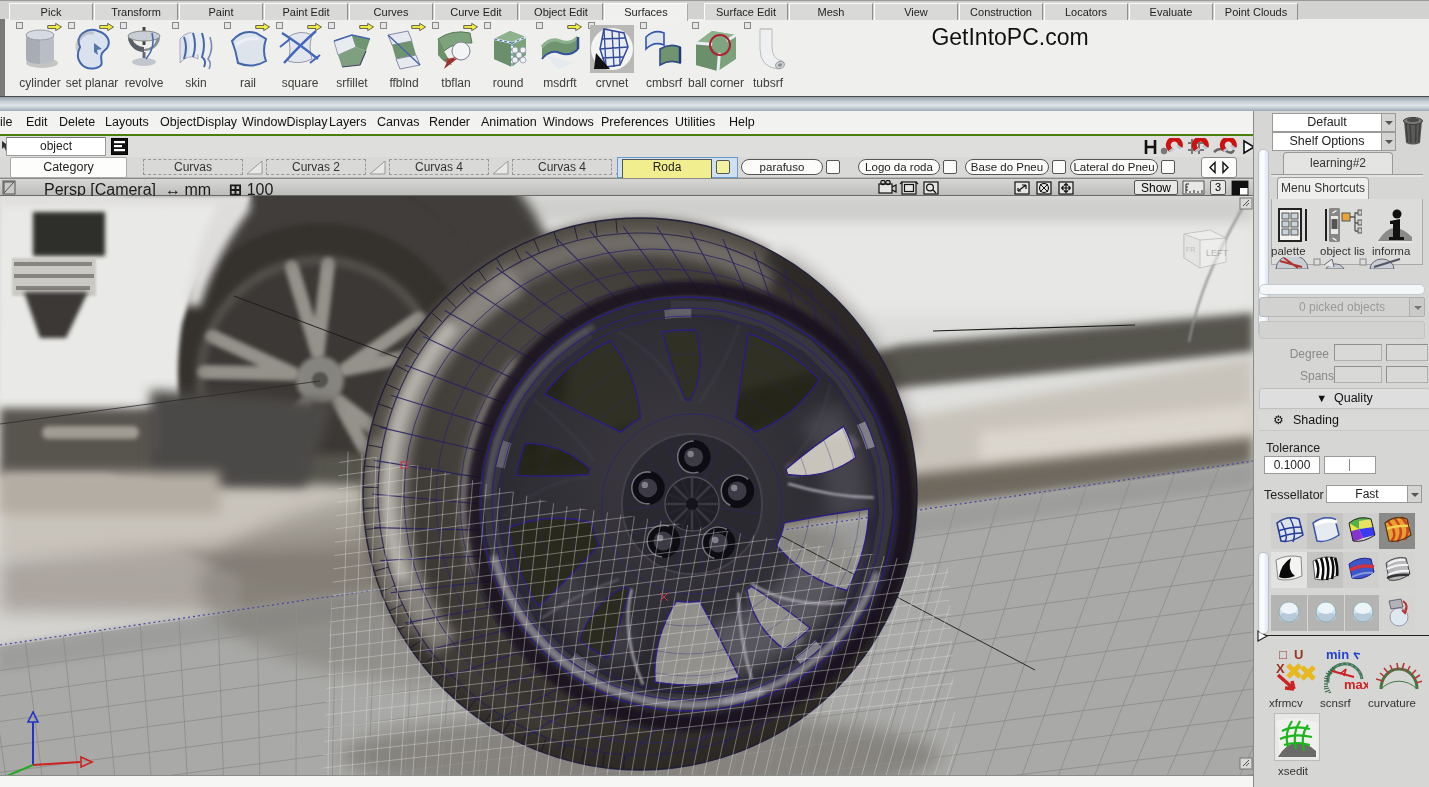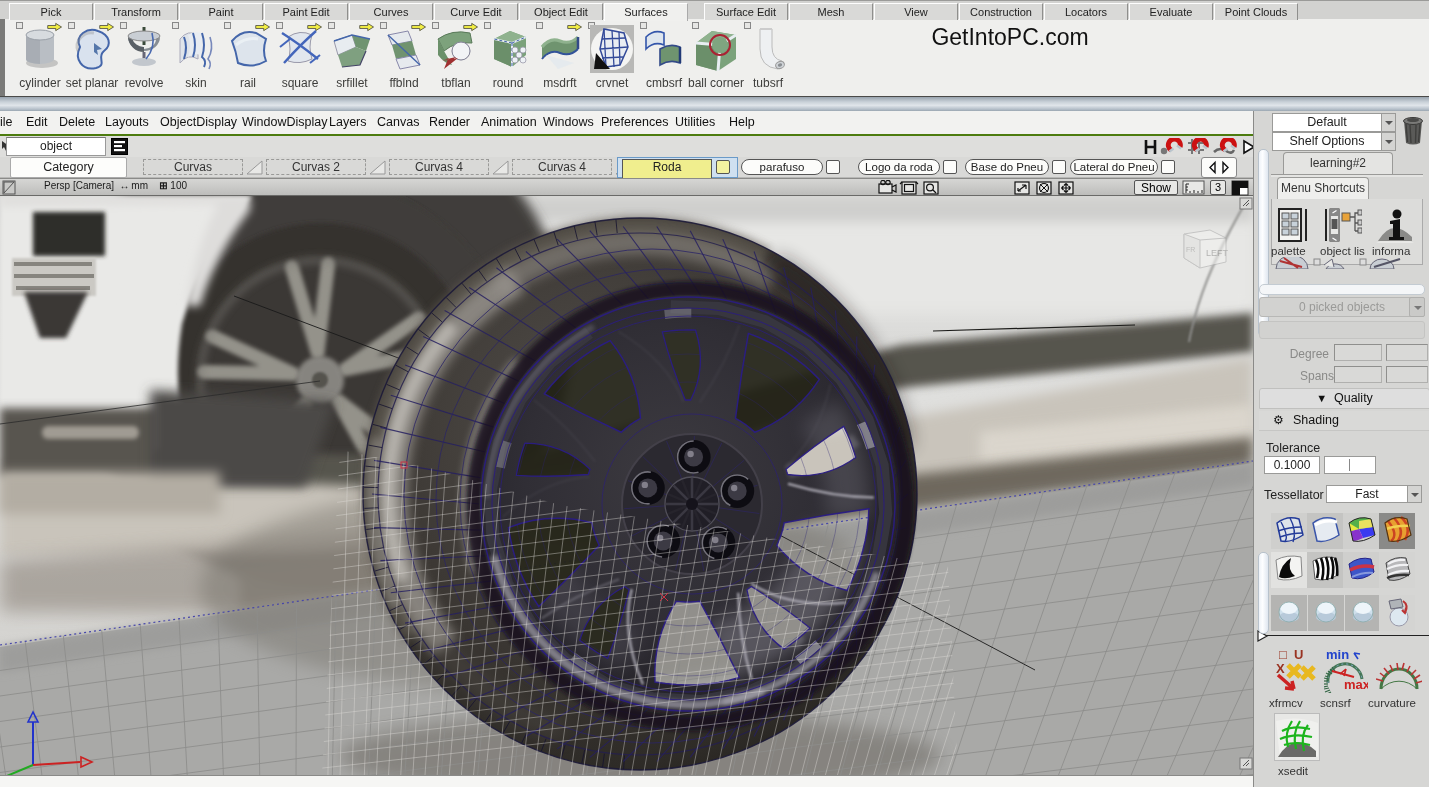--- a/index.html
+++ b/index.html
@@ -26,21 +26,21 @@
 #listicon{position:absolute;left:111px;top:2px;width:17px;height:17px;background:#1a1a1a;border:1px solid #000}
 #promptfield{position:absolute;left:130px;top:0px;width:1011px;height:21px;background:#fff;border:1px solid #888;font-size:12.5px;color:#8a8a88;line-height:19px;padding-left:6px;white-space:nowrap;overflow:hidden}
 
 #catrow{position:absolute;left:0;top:157px;width:1253px;height:21px;background:#d9d9d7;border-bottom:1px solid #b8b8b6}
 #catbtn{position:absolute;left:10px;top:0px;width:117px;height:21px;background:#fdfdfb;border:1px solid #aaa;border-radius:2px;font-size:12.5px;color:#222;text-align:center;line-height:19px}
 .laybtn{position:absolute;top:2px;height:16px;border:1px dashed #9a9a98;background:transparent;font-size:12px;color:#333;text-align:center;line-height:15px}
 .pill{position:absolute;top:2px;height:16px;border:1px solid #555;border-radius:8px;background:#fcfcfa;font-size:11.5px;color:#222;text-align:center;line-height:15px}
 .cbx{position:absolute;top:3px;width:14px;height:14px;border:1px solid #555;border-radius:2px;background:#fcfcfa}
 
 #vptitle{position:absolute;left:0;top:178px;width:1253px;height:18px;background:linear-gradient(180deg,#d6d6d4,#bdbdbb);border-bottom:1px solid #6a6a68;border-top:1px solid #8a8a88}
-#vptitle .t{position:absolute;left:44px;top:1px;font-size:10px;color:#1a1a1a}
+#vptitle .t{position:absolute;left:44px;top:1px;font-size:16px;color:#1a1a1a}
 #vpcanvas{position:absolute;left:0;top:196px;width:1253px;height:579px;background:#a9a9a7;overflow:hidden}
 #statusbar{position:absolute;left:0;top:775px;width:1253px;height:12px;background:#f6f6f4;border-top:1px solid #8a8a88}
 
 #rpanel{position:absolute;left:1253px;top:111px;width:176px;height:676px;background:#d6d6d4;border-left:1px solid #8a8a88}
 .dd{position:absolute;height:19px;background:#fff;border:1px solid #9a9a98;font-size:12.5px;color:#222;text-align:center;line-height:17px}
 .ddarr{position:absolute;width:14px;height:19px;background:#d4d4d2;border:1px solid #9a9a98;border-left:none}
 .ddarr:after{content:"";position:absolute;left:3px;top:7px;border:4px solid transparent;border-top-color:#555}
 .rtab{position:absolute;height:22px;background:#e4e4e2;border:1px solid #9a9a98;border-bottom:none;border-radius:4px 4px 0 0;font-size:12px;color:#333;text-align:center;line-height:20px}
 .ricon-lbl{position:absolute;font-size:11.5px;color:#333}
 .inbox{position:absolute;background:#d9d9d7;border:1px solid #b0b0ae;border-top-color:#8f8f8d;border-left-color:#8f8f8d}

